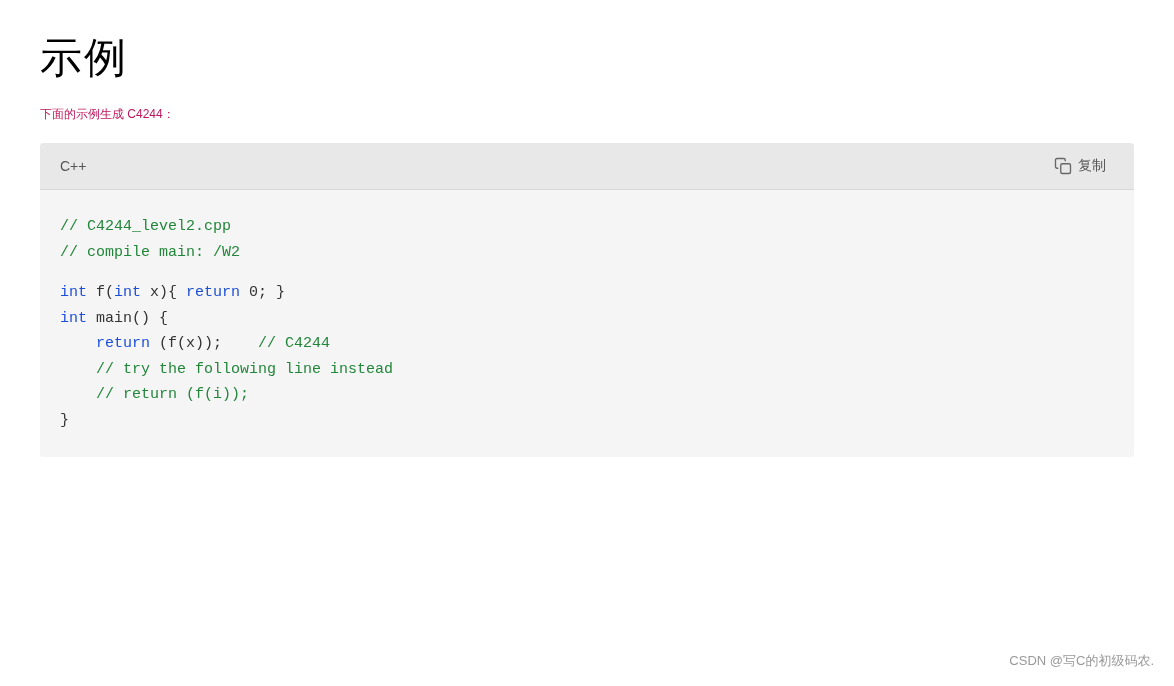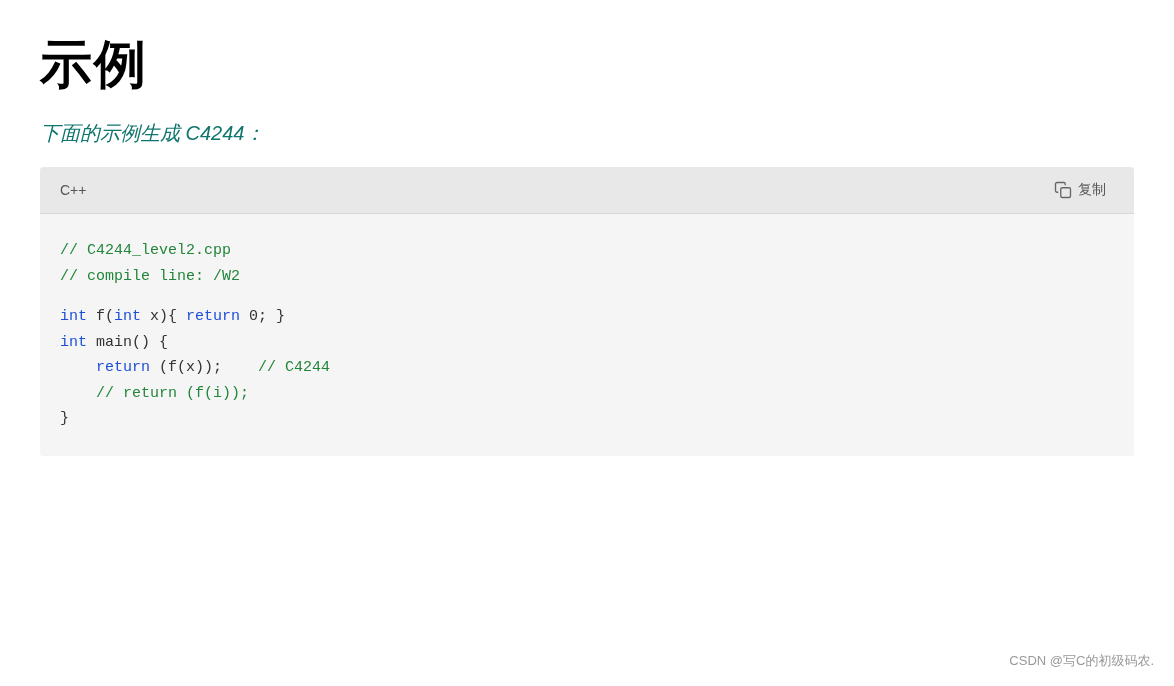--- a/index.html
+++ b/index.html
@@ -11,32 +11,31 @@
     body {
       background-color: #ffffff;
       font-family: -apple-system, BlinkMacSystemFont, "Segoe UI", "Microsoft YaHei", sans-serif;
       padding: 30px 40px;
       width: 1174px;
       min-height: 686px;
       position: relative;
     }
 
     .page-title {
-      font-size: 52px;
-      font-weight: 700;
+      font-size: 42px;
+      font-weight: 400;
       color: #000000;
       margin-bottom: 20px;
       letter-spacing: 2px;
     }
 
     .description {
-      font-size: 20px;
-      color: #0f766e;
+      font-size: 12px;
+      color: #be185d;
       margin-bottom: 20px;
-      font-style: italic;
     }
 
     .code-block-wrapper {
       background-color: #f0f0f0;
       border-radius: 4px;
       overflow: hidden;
       margin-bottom: 20px;
     }
 
     .code-block-header {
@@ -115,23 +114,24 @@
       <svg class="copy-icon" viewBox="0 0 24 24" fill="none" stroke="#666" stroke-width="1.8" stroke-linecap="round" stroke-linejoin="round">
         <rect x="9" y="9" width="13" height="13" rx="2" ry="2"></rect>
         <path d="M5 15H4a2 2 0 0 1-2-2V4a2 2 0 0 1 2-2h9a2 2 0 0 1 2 2v1"></path>
       </svg>
       <span>复制</span>
     </button>
   </div>
   <div class="code-block-body">
 
   <span class="code-line"><span class="c-comment">// C4244_level2.cpp</span></span>
-      <span class="code-line"><span class="c-comment">// compile line: /W2</span></span>
+      <span class="code-line"><span class="c-comment">// compile main: /W2</span></span>
       <span class="c-blank"></span>
       <span class="code-line"><span class="c-keyword">int</span><span class="c-default"> f(</span><span class="c-keyword">int</span><span class="c-default"> x){ </span><span class="c-keyword">return</span><span class="c-default"> 0; }</span></span>
       <span class="code-line"><span class="c-keyword">int</span><span class="c-default"> main() {</span></span>
       <span class="code-line"><span class="c-default">    </span><span class="c-keyword">return</span><span class="c-default"> (f(x));    </span><span class="c-comment">// C4244</span></span>
+      <span class="code-line"><span class="c-comment">    // try the following line instead</span></span>
       <span class="code-line"><span class="c-comment">    // return (f(i));</span></span>
       <span class="code-line"><span class="c-default">}</span></span>
     </div>
 </div>
 
 <div class="footer-attribution">CSDN @写C的初级码农.</div>
 
 </body></html>

